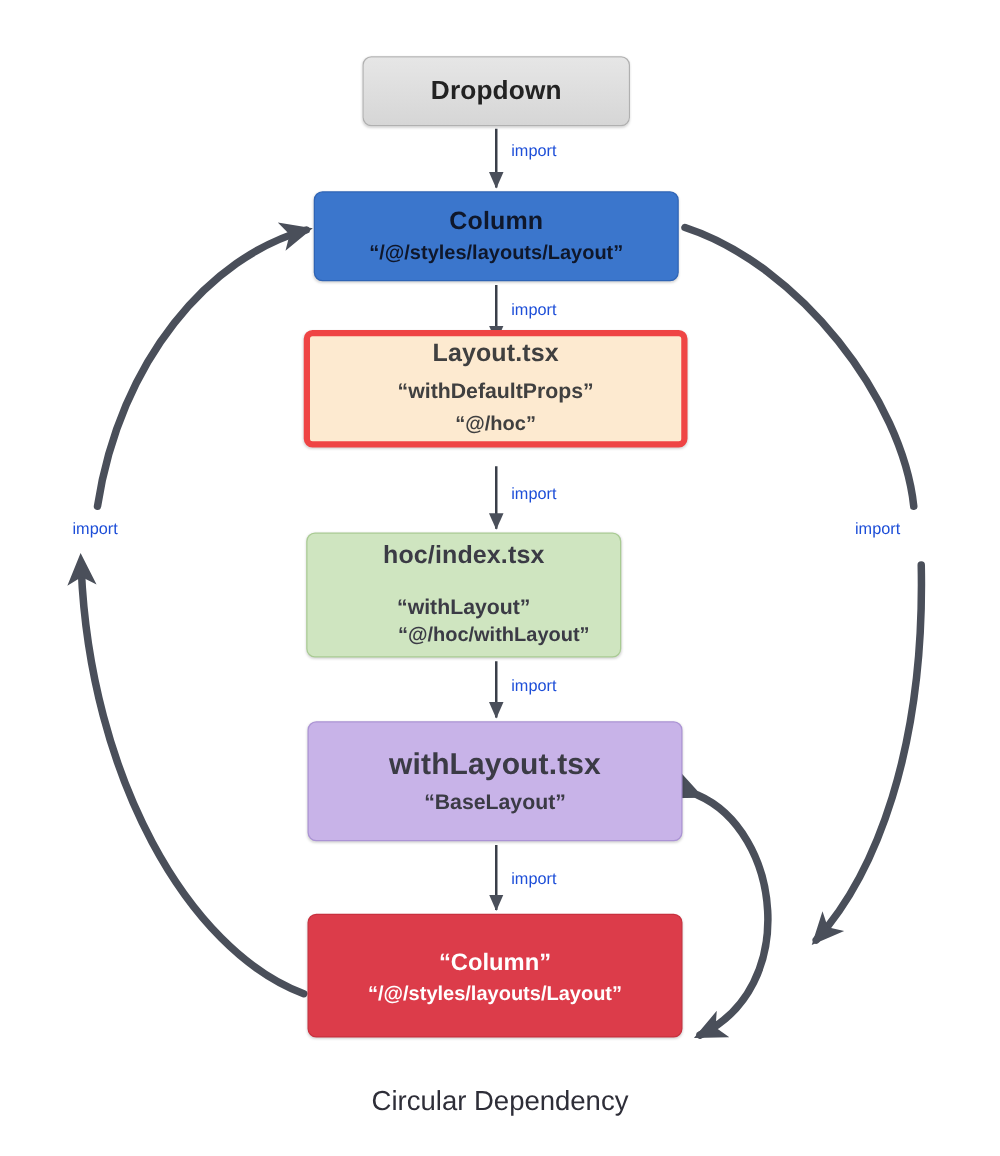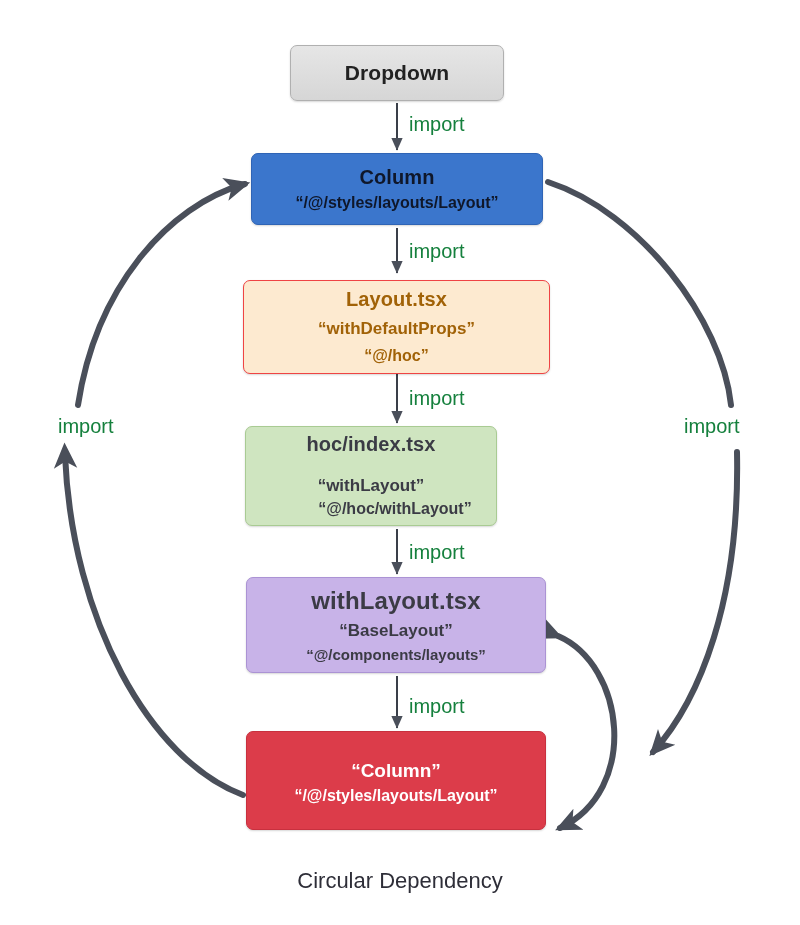--- a/index.html
+++ b/index.html
@@ -73,25 +73,25 @@
     width: 292px; height: 72px;
     background: #3b76cc;
     border: 1px solid #2f64b5;
     color: #0f172a;
   }
   #node-column .title { font-size: 20px; }
   #node-column .sub-small { font-size: 16px; margin-top: 2px; }
 
   
   #node-layout {
-    left: 243px;  top: 280px;
+    left: 243px;  top: 264px;
     width: 307px; height: 94px;
     background: #fdead0;
-    border: 1px solid #ef4444;
-    color: #a16207;
+    border: 5px solid #ef4444;
+    color: #404040;
   }
   #node-layout .title { font-size: 20px; }
   #node-layout .sub { font-size: 17px; margin-top: 5px; }
   #node-layout .sub-small { font-size: 16px; margin-top: 7px; }
 
   
   #node-hoc {
     left: 245px;  top: 426px;
     width: 252px; height: 100px;
     background: #cfe5c0;
@@ -123,22 +123,22 @@
     color: #ffffff;
   }
   #node-baselayout .title { font-size: 20px; }
   #node-baselayout .sub { font-size: 19px; margin-top: 4px; }
   #node-baselayout .sub-small { font-size: 16px; margin-top: 3px; }
 
   
   .edge-label {
     position: absolute;
     z-index: 3;
-    font-size: 20px;
-    color: #15803d;
+    font-size: 13px;
+    color: #1d4ed8;
     white-space: nowrap;
   }
   #label-import-1 { left: 409px; top: 113px; }
   #label-import-2 { left: 409px; top: 240px; }
   #label-import-3 { left: 409px; top: 387px; }
   #label-import-4 { left: 409px; top: 541px; }
   #label-import-5 { left: 409px; top: 695px; }
   #label-import-left  { left: 58px;  top: 415px; }
   #label-import-right { left: 684px; top: 415px; }
 
@@ -208,21 +208,20 @@
 
   <div class="node" id="node-hoc">
     <div class="title">hoc/index.tsx</div>
     <div class="sub">“withLayout”</div>
     <div class="sub-small">“@/hoc/withLayout”</div>
   </div>
 
   <div class="node" id="node-withlayout">
     <div class="title">withLayout.tsx</div>
     <div class="sub">“BaseLayout”</div>
-    <div class="sub-small">“@/components/layouts”</div>
   </div>
 
   <div class="node" id="node-baselayout">
     <div class="sub">“Column”</div>
     <div class="sub-small">“/@/styles/layouts/Layout”</div>
   </div>
 
   <div class="edge-label" id="label-import-1">import</div>
   <div class="edge-label" id="label-import-2">import</div>
   <div class="edge-label" id="label-import-3">import</div>

